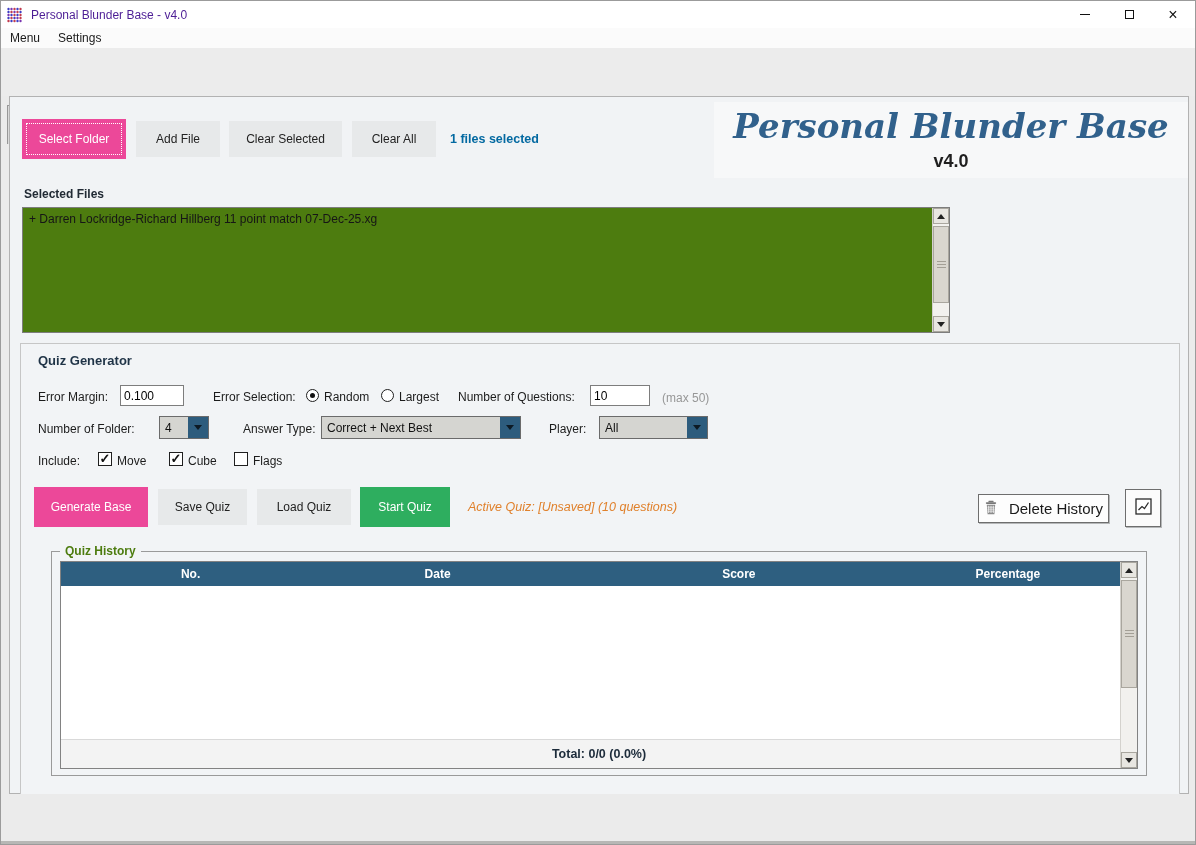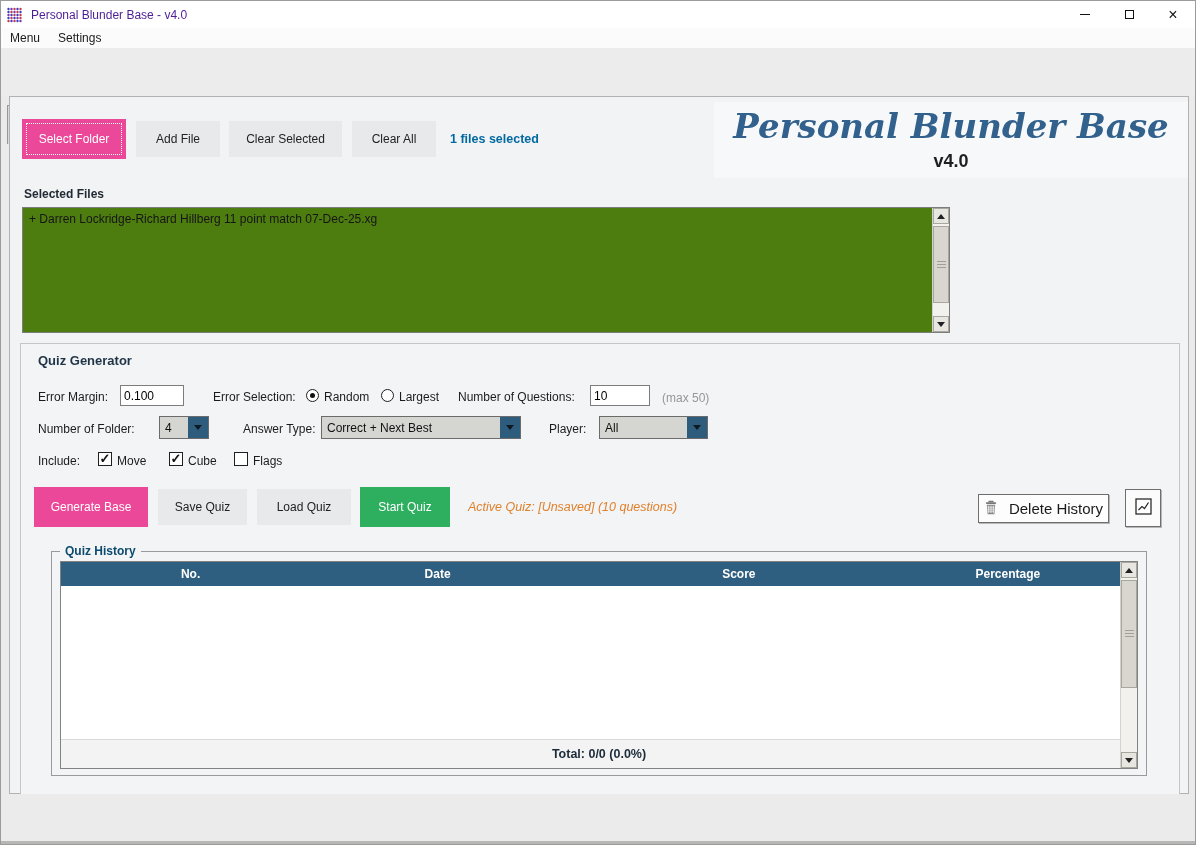--- a/index.html
+++ b/index.html
@@ -72,21 +72,21 @@
   .dd-arrow { width:0; height:0; border-left:4px solid transparent; border-right:4px solid transparent; border-top:5px solid #0d1a24; }
   #btn-generate { left:13px; top:143px; width:114px; height:40px; }
   #btn-save { left:137px; top:145px; width:89px; height:36px; }
   #btn-load { left:236px; top:145px; width:94px; height:36px; }
   #btn-start { left:339px; top:143px; width:90px; height:40px; }
   #active-quiz { position:absolute; left:447px; top:156px; font-size:12.5px; font-style:italic; color:#e0812c; }
   #btn-delete-history { position:absolute; left:957px; top:150px; width:131px; height:29px; background:#fdfdfd; border:1px solid #6e6e6e; box-shadow:1px 1px 0 rgba(0,0,0,.25); display:flex; align-items:center; justify-content:center; gap:11px; font-size:15px; color:#1a1a1a; }
   #btn-chart { position:absolute; left:1104px; top:145px; width:36px; height:38px; background:#fbfbfb; border:1px solid #6e6e6e; box-shadow:1px 1px 0 rgba(0,0,0,.25); display:flex; align-items:center; justify-content:center; }
   
   #qh { position:absolute; left:30px; top:207px; width:1096px; height:225px; border:1px solid #9a9a9a; }
-  #qh-legend { position:absolute; top:-8px; left:8px; background:#f2f4f6; padding:0 5px; font-size:12px; font-weight:bold; color:#0c4a6e; }
+  #qh-legend { position:absolute; top:-8px; left:8px; background:#f2f4f6; padding:0 5px; font-size:12px; font-weight:bold; color:#4d7c0f; }
   #qh-box { position:absolute; left:8px; top:9px; right:8px; bottom:6px; border:1px solid #828282; background:#fff; display:flex; flex-direction:column; }
   #qh-header { height:24px; background:#2e5f80; display:flex; flex:none; }
   .qh-col { display:flex; align-items:center; justify-content:center; color:#fff; font-size:12px; font-weight:bold; }
   .qh-col.c1 { width:20%;padding-left:44px; } .qh-col.c2 { width:30%; } .qh-col.c3 { width:26%; } .qh-col.c4 { width:24%; }
   #qh-body { flex:1; background:#fff; }
   #qh-footer { height:29px; flex:none; background:#f3f3f3; border-top:1px solid #d9d9d9; display:flex; align-items:center; justify-content:center; font-size:12.5px; font-weight:bold; color:#1c2b3a; }
   #qh-box .vscroll { right:0; top:0; bottom:0; }
   #qh-box .scroll-thumb { top:2px; height:62%; }
   
   .bottomstrip { position:absolute; left:0; right:0; top:793px; height:52px; background:#ebebeb; }

